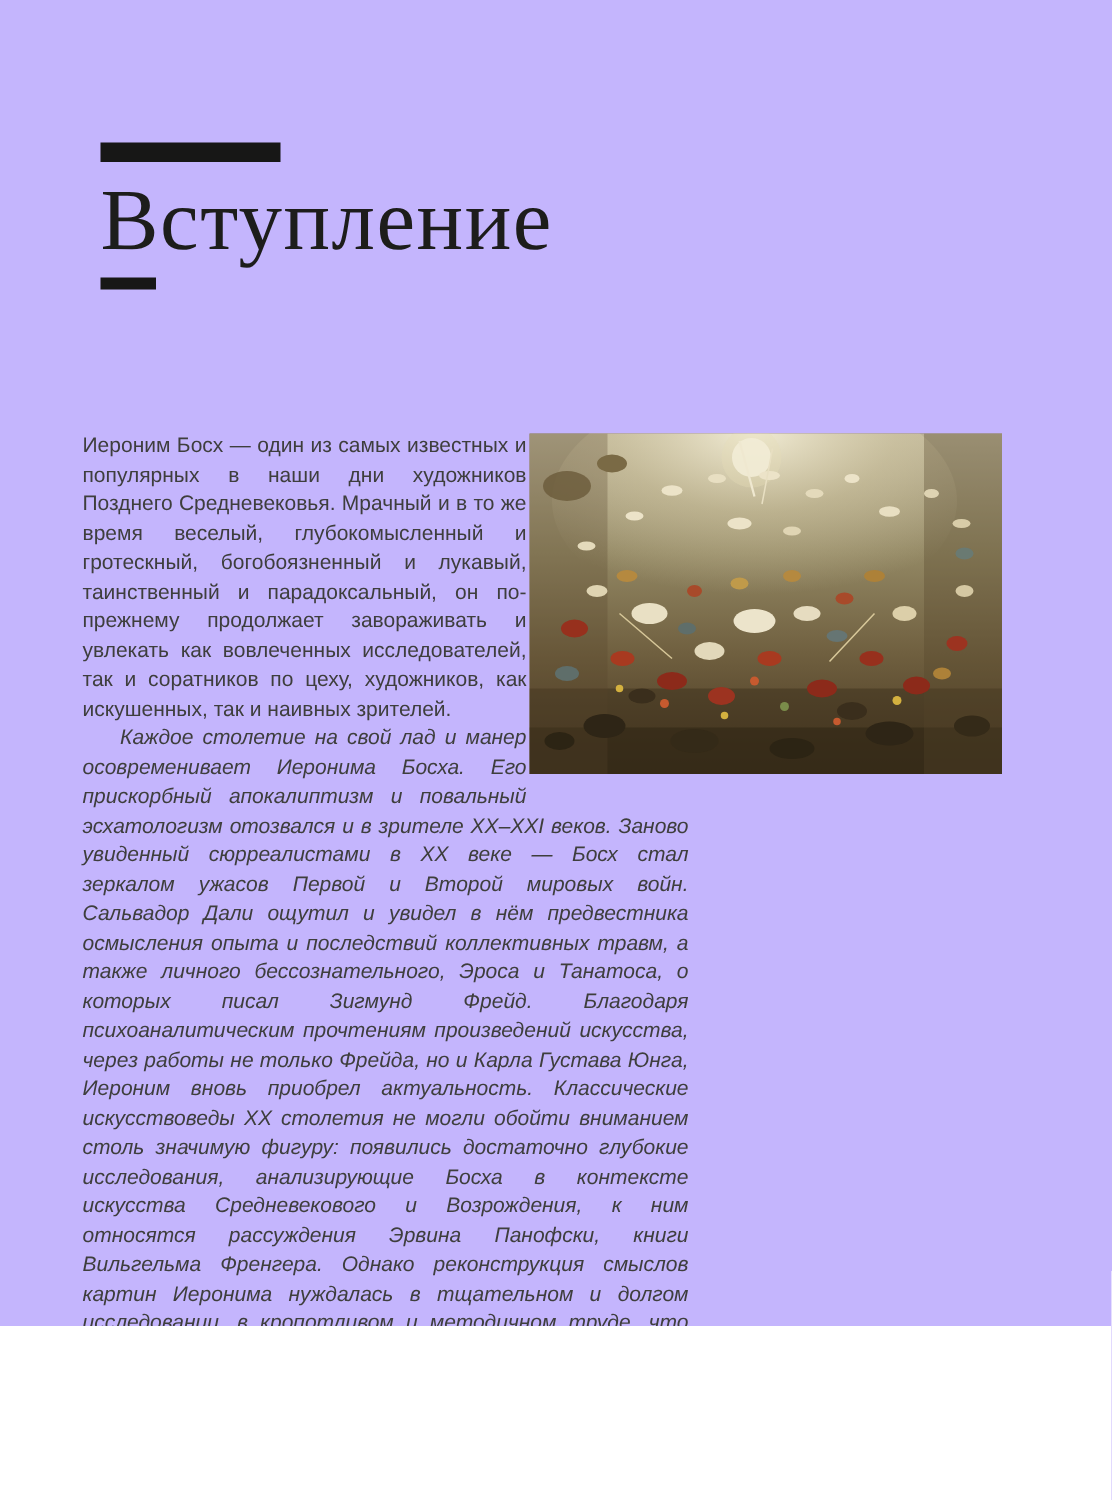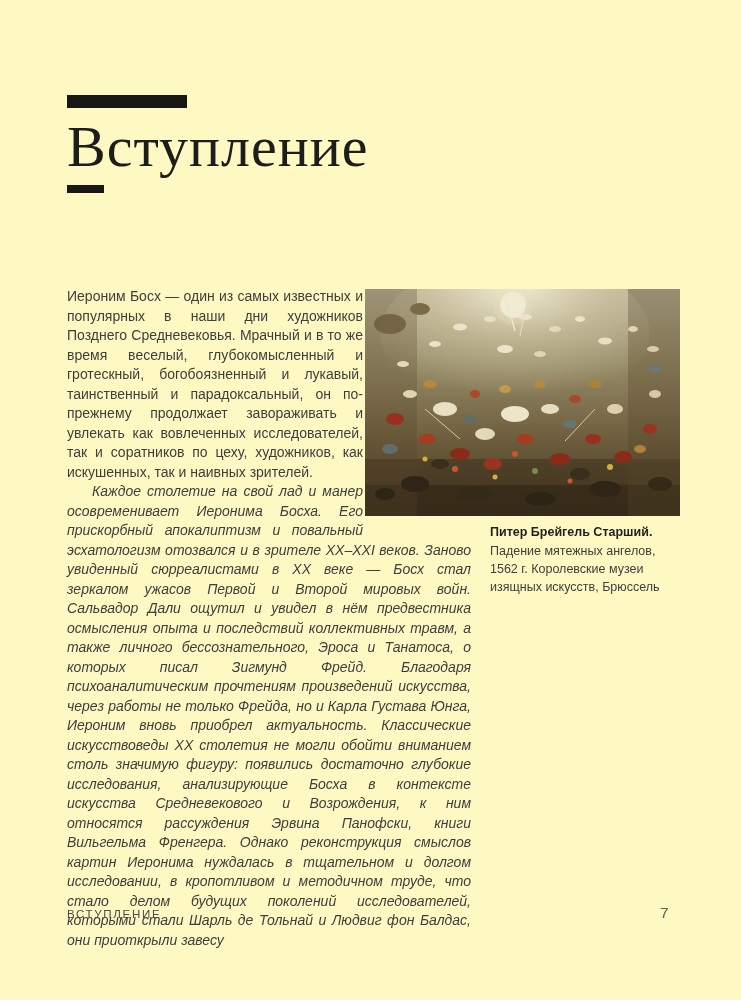--- a/index.html
+++ b/index.html
@@ -1,40 +1,40 @@
 <!DOCTYPE html>
 <html lang="ru"><head>
 <meta charset="utf-8">
 <style>
   * { box-sizing: border-box; }
   html, body { margin: 0; padding: 0; background: #ffffff; }
   .page {
     position: relative;
-    width: 741px; height: 1000px;
+    width: 741px; height: 884px;
     margin: 0 auto;
-    background: #fef9c3;
+    background: #c4b5fd;
     font-family: "Liberation Sans", sans-serif;
     overflow: hidden;
   }
   .header { position: absolute; left: 67px; top: 95px; }
   .bar-thick { width: 120px; height: 13px; background: #171716; }
   .page-title {
     font-family: "Liberation Serif", "DejaVu Serif", serif;
     font-weight: 400;
     font-size: 58px;
     line-height: 64px;
     letter-spacing: 1px;
     color: #1d1d1b;
     margin: 7px 0 6px 0;
   }
   .bar-thin { width: 37px; height: 8px; background: #171716; }
 
   .content {
     position: absolute;
-    left: 67px; top: 287px;
+    left: 55px; top: 287px;
     width: 404px;
     font-size: 14px;
     line-height: 19.5px;
     color: #3e3e3d;
     text-align: justify;
   }
   .fig-spacer { float: right; width: 108px; height: 250px; }
   .content p { margin: 0; }
   .content p.indented { text-indent: 25px; font-style: italic; }
 
@@ -165,22 +165,18 @@
         <circle cx="90" cy="180" r="3" fill="#c65a2f"></circle>
         <circle cx="130" cy="188" r="2.5" fill="#d4b13f"></circle>
         <circle cx="170" cy="182" r="3" fill="#7a8c4a"></circle>
         <circle cx="205" cy="192" r="2.5" fill="#c65a2f"></circle>
         <circle cx="245" cy="178" r="3" fill="#d4b13f"></circle>
         <circle cx="60" cy="170" r="2.5" fill="#d4b13f"></circle>
         <circle cx="150" cy="165" r="3" fill="#c65a2f"></circle>
       </svg>
     </figure>
 
-    <figcaption class="caption">
-      <div class="caption-title">Питер Брейгель Старший.</div>
-      <div class="caption-text">Падение мятежных ангелов, 1562 г. Королевские музеи изящных искусств, Брюссель</div>
-    </figcaption>
   </div>
 
   <div class="footer-section">ВСТУПЛЕНИЕ</div>
   <div class="page-number">7</div>
 
 </div>
 
 </body></html>

